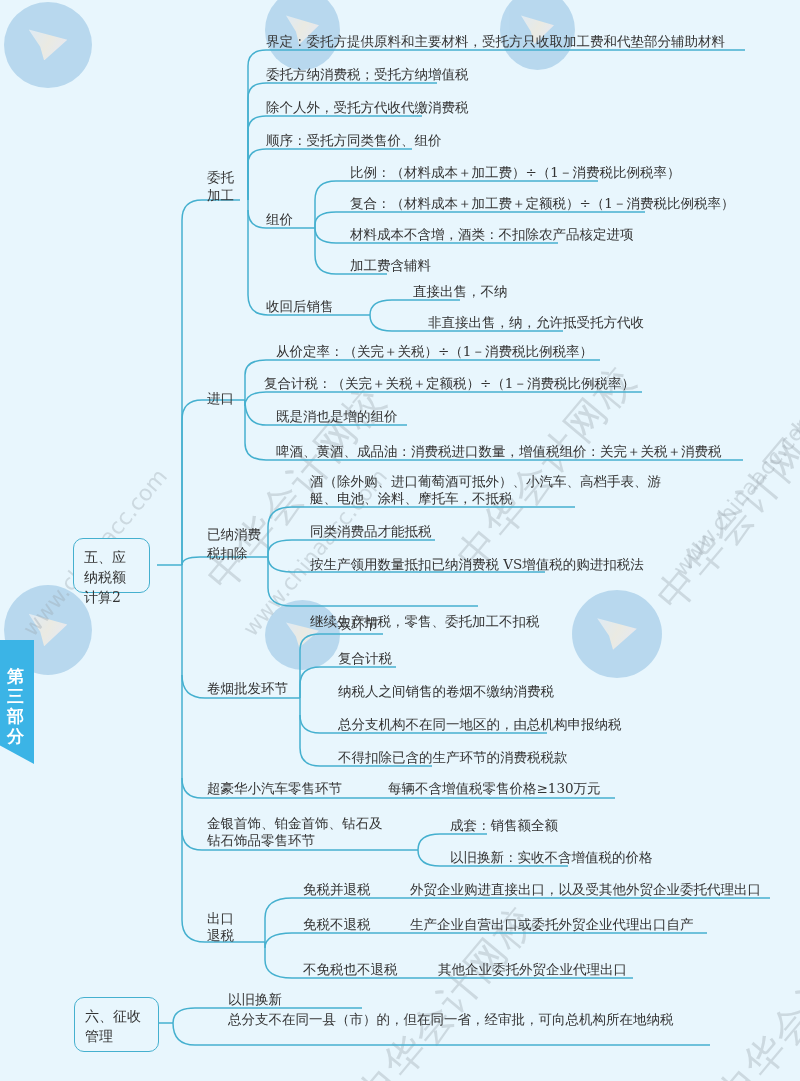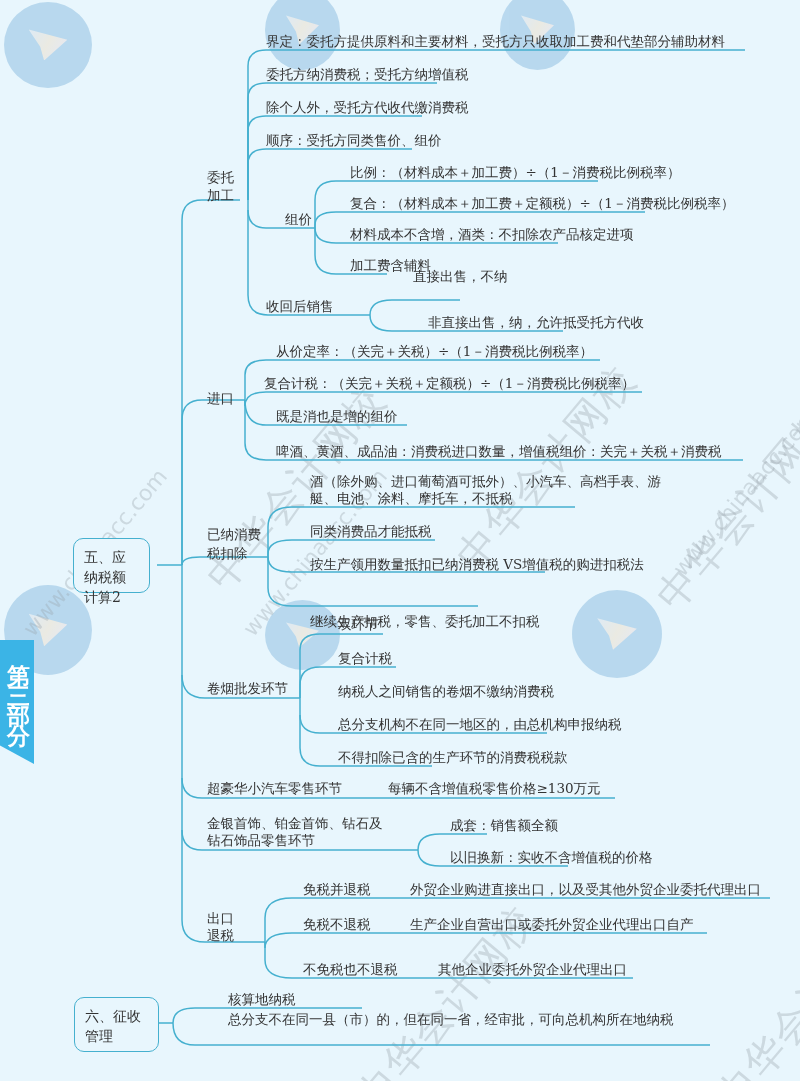--- a/index.html
+++ b/index.html
@@ -5,21 +5,21 @@
   html,body{margin:0;padding:0;}
   body{width:800px;height:1081px;position:relative;overflow:hidden;background:#e8f6fd;font-family:"DejaVu Serif","Liberation Serif",serif;color:#333;}
   .wm{position:absolute;border-radius:50%;background:#a9cfe9;opacity:.75;}
   .wm::after{content:"";position:absolute;left:28%;top:28%;width:44%;height:40%;background:linear-gradient(120deg,#dfeaf5,#f3e9d8,#e9e6f5);clip-path:polygon(0 10%,100% 40%,40% 100%,30% 60%);opacity:.9;}
   .wmtext{position:absolute;color:#9aa5ad;opacity:.35;font-family:"DejaVu Sans",sans-serif;font-size:40px;transform:rotate(-50deg);white-space:nowrap;letter-spacing:2px;}
   .wmurl{position:absolute;color:#9aa5ad;opacity:.35;font-family:"DejaVu Sans",sans-serif;font-size:22px;transform:rotate(-50deg);white-space:nowrap;}
   svg.links{position:absolute;left:0;top:0;}
   .t{position:absolute;font-size:13.5px;line-height:17px;white-space:nowrap;color:#333;}
   .box{position:absolute;border:1.5px solid #45b0cf;border-radius:10px;background:#e8f6fd;font-size:14px;line-height:20px;padding:8px 10px;box-sizing:border-box;}
   .side-tab{position:absolute;left:0;top:640px;width:34px;height:124px;background:#3bb4e6;clip-path:polygon(0 0,100% 0,100% 100%,0 85%);}
-  .side-tab span{position:absolute;left:7px;top:26px;width:20px;color:#fff;font-family:"DejaVu Sans",sans-serif;font-size:23px;line-height:20px;font-weight:bold;}
+  .side-tab span{position:absolute;left:7px;top:26px;width:20px;color:#fff;font-family:"DejaVu Sans",sans-serif;font-size:17px;line-height:20px;font-weight:bold;}
 </style>
 </head>
 <body>
 
 <div class="wm" style="left:4px;top:2px;width:88px;height:86px;"></div>
 <div class="wm" style="left:265px;top:-10px;width:75px;height:80px;"></div>
 <div class="wm" style="left:500px;top:-10px;width:75px;height:80px;"></div>
 <div class="wm" style="left:4px;top:585px;width:88px;height:90px;"></div>
 <div class="wm" style="left:265px;top:600px;width:75px;height:70px;"></div>
 <div class="wm" style="left:572px;top:590px;width:90px;height:88px;"></div>
@@ -95,27 +95,27 @@
 
 <div class="box" style="left:73px;top:538px;width:77px;height:55px;">
   <span>五、应纳税额计算2</span>
 </div>
 
 <div class="t" style="left:207px;top:168px;width:30px;white-space:normal;line-height:18px;">委托加工</div>
 <div class="t" style="left:266px;top:33px;">界定：委托方提供原料和主要材料，受托方只收取加工费和代垫部分辅助材料</div>
 <div class="t" style="left:266px;top:66px;">委托方纳消费税；受托方纳增值税</div>
 <div class="t" style="left:266px;top:99px;">除个人外，受托方代收代缴消费税</div>
 <div class="t" style="left:266px;top:132px;">顺序：受托方同类售价、组价</div>
-<div class="t" style="left:266px;top:211px;margin-left:19px;">组价</div>
+<div class="t" style="left:266px;top:211px;">组价</div>
 <div class="t" style="left:350px;top:164px;">比例：（材料成本＋加工费）÷（1－消费税比例税率）</div>
 <div class="t" style="left:350px;top:195px;">复合：（材料成本＋加工费＋定额税）÷（1－消费税比例税率）</div>
 <div class="t" style="left:350px;top:226px;">材料成本不含增，酒类：不扣除农产品核定进项</div>
 <div class="t" style="left:350px;top:257px;text-align:center;">加工费含辅料</div>
 <div class="t" style="left:266px;top:298px;">收回后销售</div>
-<div class="t" style="left:413px;top:268px;">直接出售，不纳</div>
+<div class="t" style="left:413px;top:283px;">直接出售，不纳</div>
 <div class="t" style="left:428px;top:314px;">非直接出售，纳，允许抵受托方代收</div>
 
 <div class="t" style="left:207px;top:390px;">进口</div>
 <div class="t" style="left:276px;top:343px;">从价定率：（关完＋关税）÷（1－消费税比例税率）</div>
 <div class="t" style="left:264px;top:375px;">复合计税：（关完＋关税＋定额税）÷（1－消费税比例税率）</div>
 <div class="t" style="left:276px;top:408px;">既是消也是增的组价</div>
 <div class="t" style="left:276px;top:443px;">啤酒、黄酒、成品油：消费税进口数量，增值税组价：关完＋关税＋消费税</div>
 
 <div class="t" style="left:207px;top:525px;width:60px;white-space:normal;line-height:19px;">已纳消费税扣除</div>
 <div class="t" style="left:310px;top:473px;width:360px;white-space:normal;line-height:17px;">酒（除外购、进口葡萄酒可抵外）、小汽车、高档手表、游艇、电池、涂料、摩托车，不抵税</div>
@@ -141,14 +141,14 @@
 <div class="t" style="left:303px;top:881px;">免税并退税</div>
 <div class="t" style="left:410px;top:881px;">外贸企业购进直接出口，以及受其他外贸企业委托代理出口</div>
 <div class="t" style="left:303px;top:916px;">免税不退税</div>
 <div class="t" style="left:410px;top:916px;">生产企业自营出口或委托外贸企业代理出口自产</div>
 <div class="t" style="left:303px;top:961px;">不免税也不退税</div>
 <div class="t" style="left:438px;top:961px;">其他企业委托外贸企业代理出口</div>
 
 <div class="box" style="left:74px;top:997px;width:85px;height:55px;">
   <span>六、征收管理</span>
 </div>
-<div class="t" style="left:228px;top:991px;">核算地纳税</div>
+<div class="t" style="left:228px;top:991px;">以旧换新</div>
 <div class="t" style="left:228px;top:1011px;">总分支不在同一县（市）的，但在同一省，经审批，可向总机构所在地纳税</div>
 
 </body></html>

